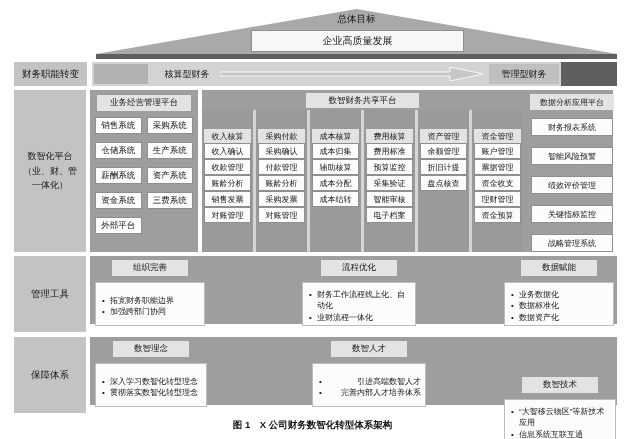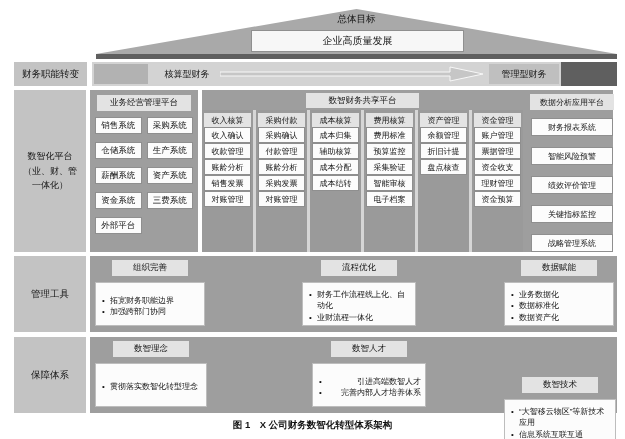--- a/index.html
+++ b/index.html
@@ -38,29 +38,29 @@
   .itm{border:1px solid var(--item-border);background:var(--item-bg);height:15px;
        font-size:8.5px;display:flex;align-items:center;justify-content:center;}
   .hdr{position:absolute;background:var(--hdr);display:flex;align-items:center;
        justify-content:center;text-align:center;}
   .panelB{left:202px;top:90px;width:372px;height:162px;background:var(--panel);}
   .panelB-title{left:104px;top:3px;width:113px;height:15px;font-size:8.5px;}
   .panelB-cols{position:absolute;left:0;top:20px;width:321px;height:142px;
                background:var(--col-gap);display:flex;gap:3px;}
   .bcol{flex:1;background:var(--panel2);padding:2px 2px 0 2px;}
   .bcol .chdr{background:var(--hdr);height:14px;font-size:8px;display:flex;
-              align-items:center;justify-content:center;margin-top:1px;}
+              align-items:center;justify-content:center;margin-top:17px;}
   .bcol .itm{height:14px;font-size:8px;}
   .panelC{left:527px;top:90px;width:86px;height:162px;background:var(--panel);}
   .panelC .hdr{left:3px;top:4px;width:84px;height:16px;font-size:8px;}
   .panelC-items{left:4px;top:28px;width:82px;display:flex;flex-direction:column;gap:11px;}
   .panelC .itm{height:16px;font-size:8px;}
   
   .band-side{width:72px;height:76px;left:14px;}
-  .band{left:90px;width:527px;height:76px;background:var(--panel);}
+  .band{left:90px;width:527px;height:68px;background:var(--panel);}
   .grp{position:absolute;top:0;height:76px;}
   .grp .ghdr{position:absolute;top:4px;left:50%;transform:translateX(-50%);
              width:76px;height:16px;background:var(--hdr);font-size:8.5px;
              display:flex;align-items:center;justify-content:center;}
   .gbox{position:absolute;top:26px;left:0;right:0;height:44px;background:var(--item-bg);
         border:1px solid #bdbdbd;padding:4px 4px 0 6px;box-sizing:border-box;
         display:flex;flex-direction:column;justify-content:center;}
   .blt{font-size:8px;line-height:1.4;padding-left:8px;position:relative;}
   .blt::before{content:"•";position:absolute;left:0;top:0;}
   .caption{left:0;top:419px;width:625px;text-align:center;font-size:9.5px;font-weight:bold;}
@@ -198,20 +198,21 @@
         <div class="blt">数据资产化</div>
       </div>
     </div>
   </div>
 
   <div class="abs ctr side band-side" style="top:337px;">保障体系</div>
   <div class="abs band" style="top:337px;">
     <div class="grp" style="left:5px;width:112px;">
       <div class="ghdr">数智理念</div>
       <div class="gbox">
+        <div class="blt">深入学习数智化转型理念</div>
         <div class="blt">贯彻落实数智化转型理念</div>
       </div>
     </div>
     <div class="grp" style="left:222px;width:114px;text-align:right;">
       <div class="ghdr">数智人才</div>
       <div class="gbox">
         <div class="blt">引进高端数智人才</div>
         <div class="blt">完善内部人才培养体系</div>
       </div>
     </div>

